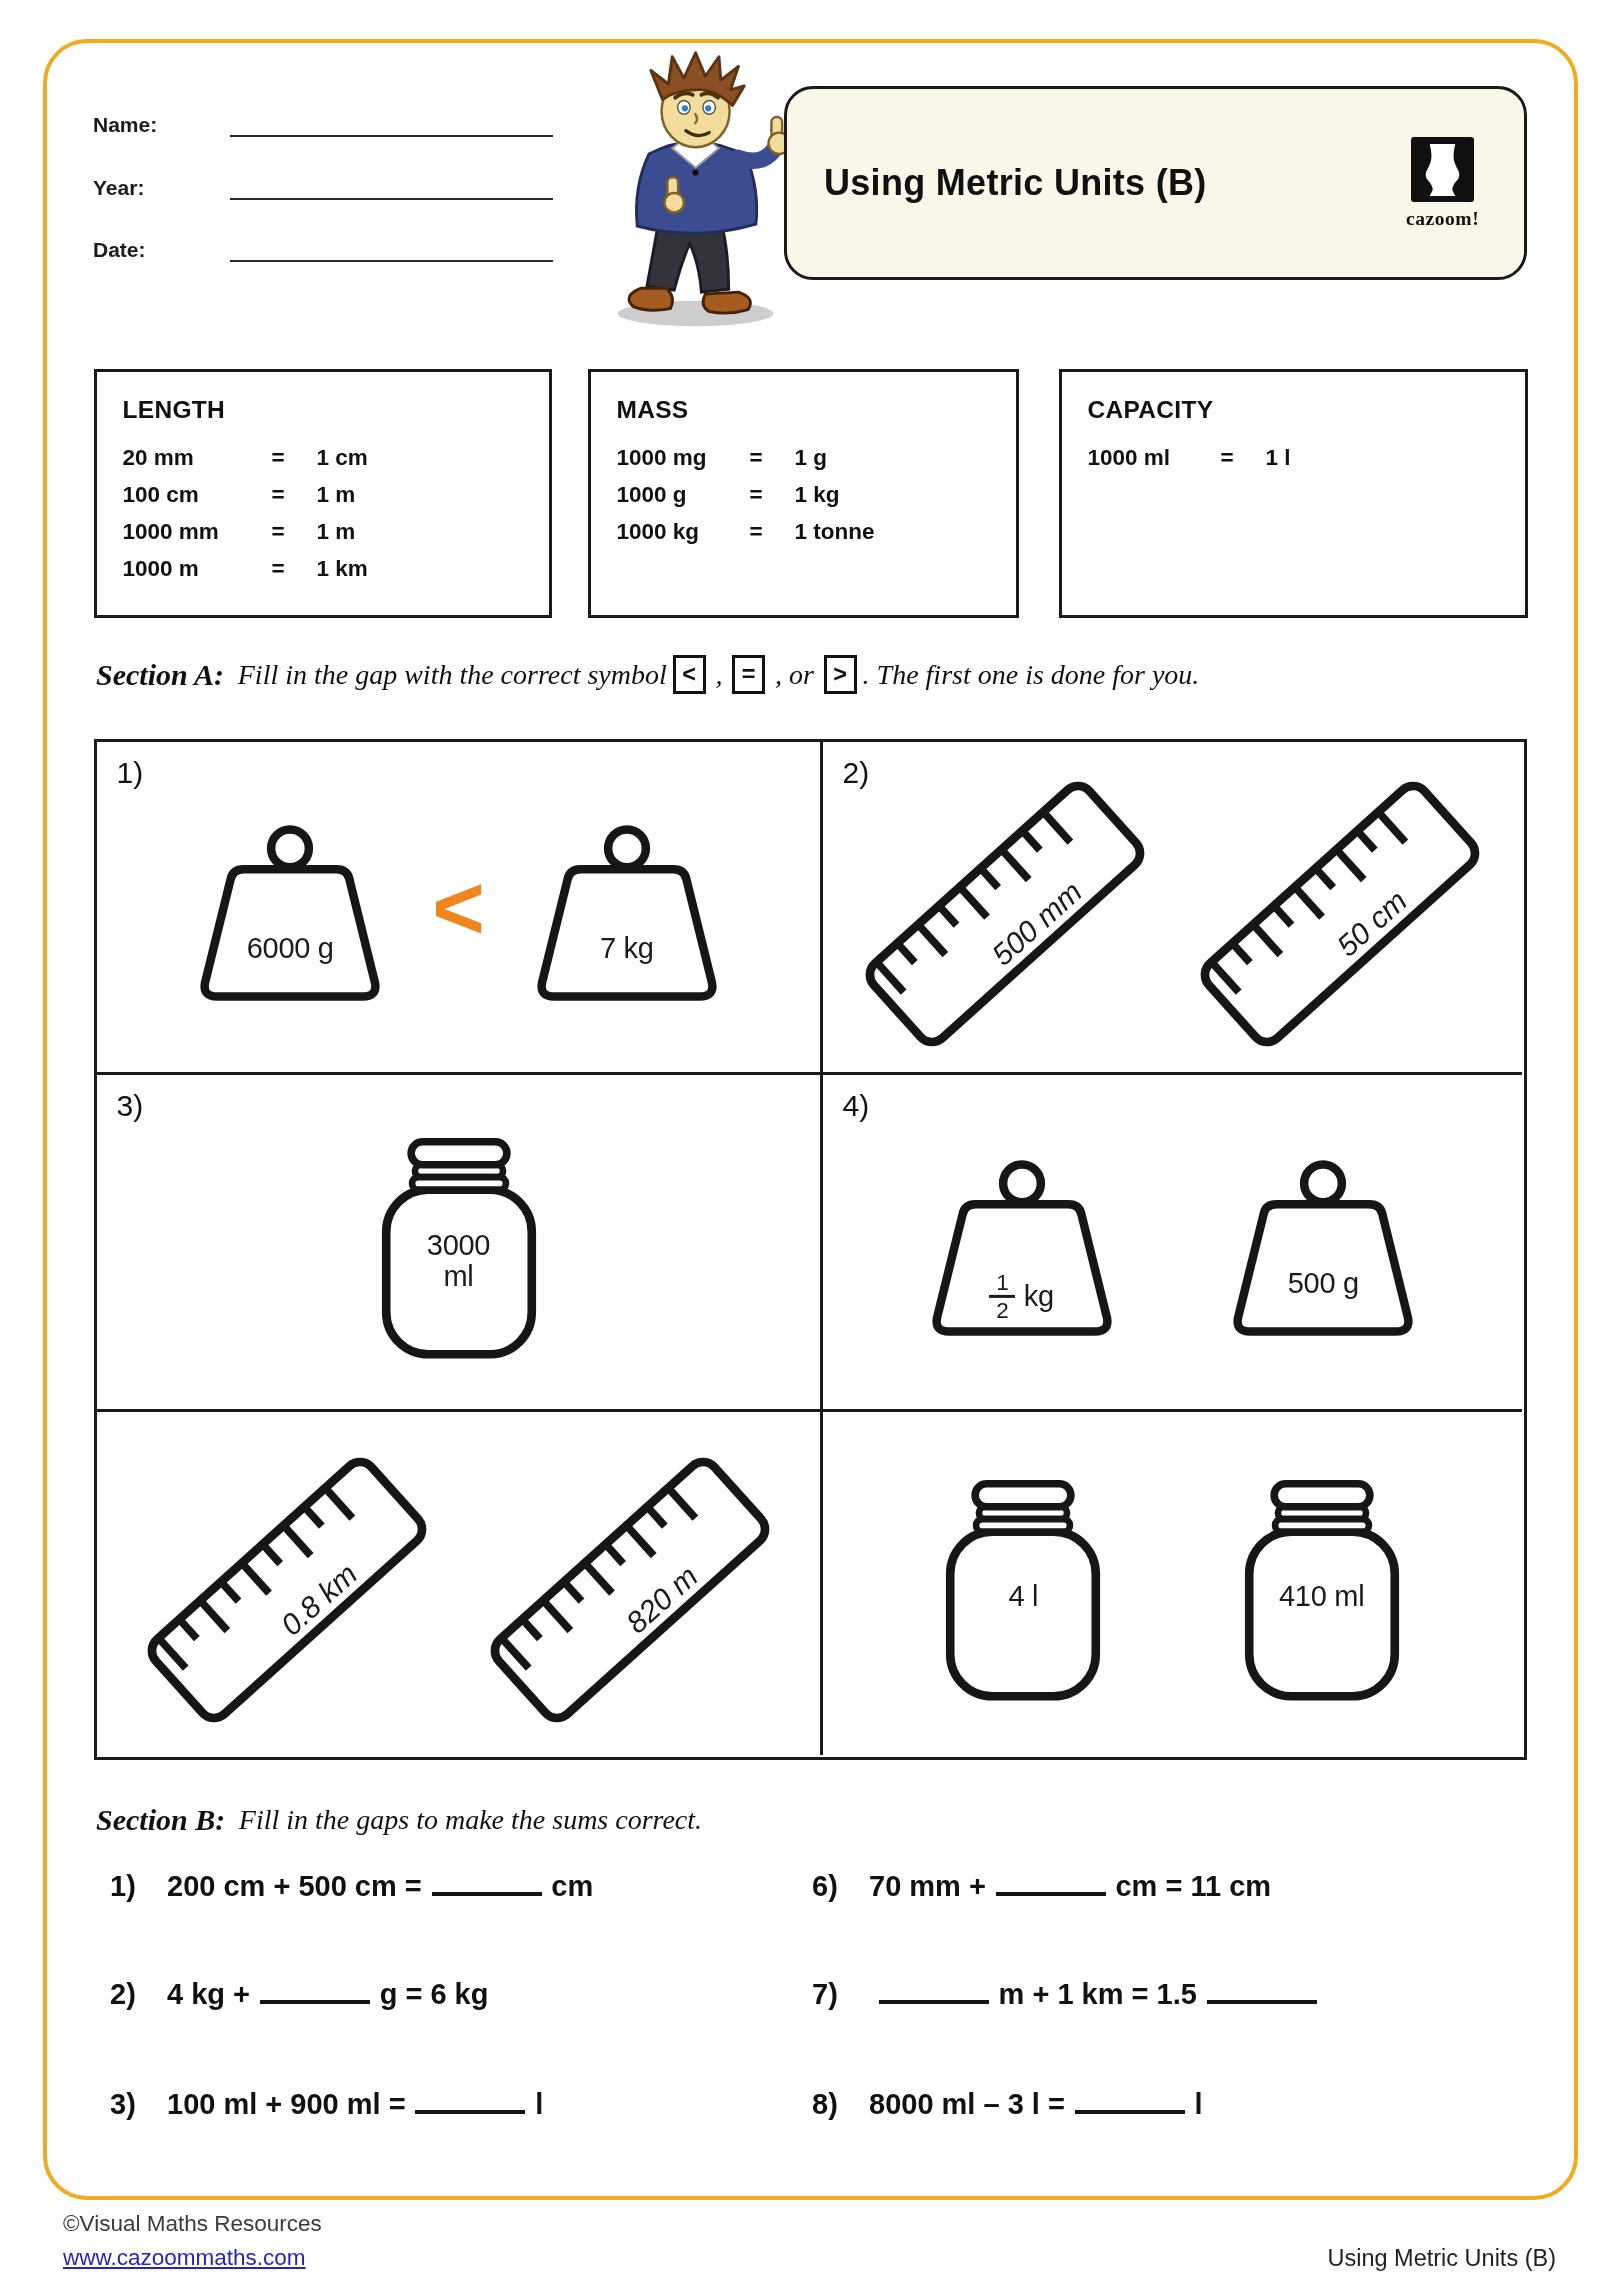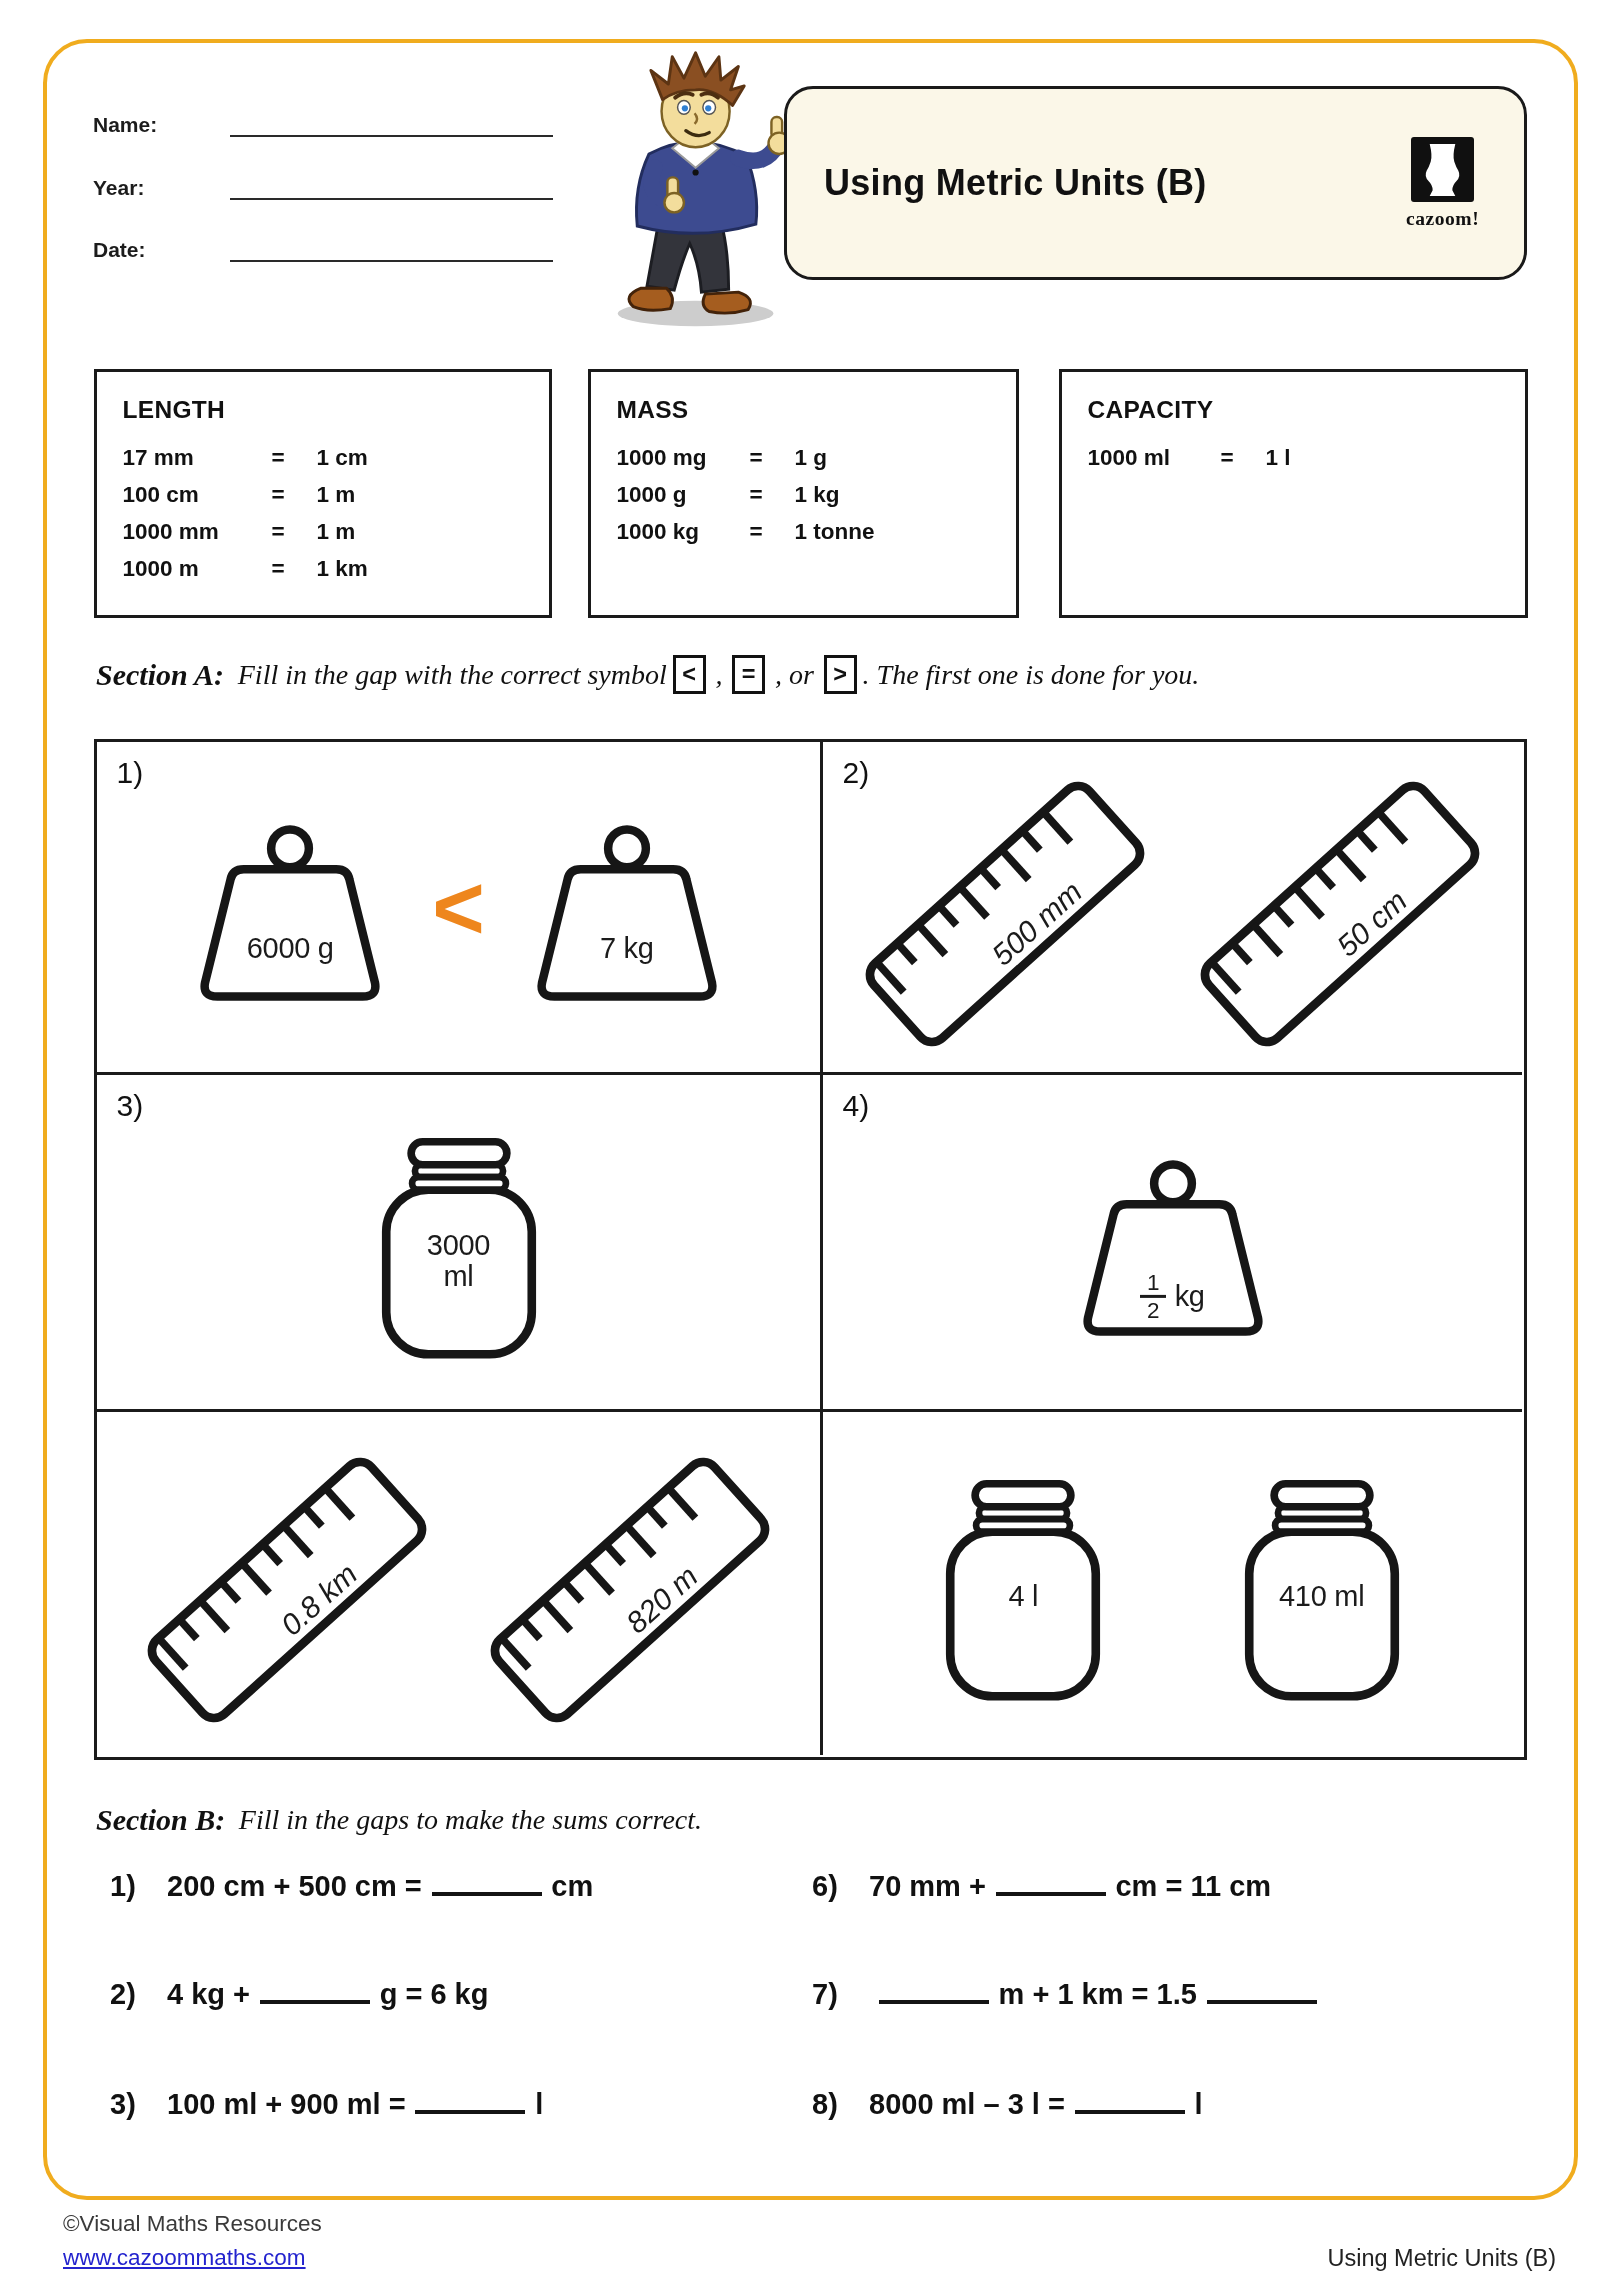--- a/index.html
+++ b/index.html
@@ -141,21 +141,21 @@
         <path d="M19,7 h26 q-3,12 -1,18 q2,6 4,9 q3,6 -2,11 q-4,4 -4,9 l3,6 h-26 l3,-6 q0,-5 -4,-9 q-5,-5 -2,-11 q2,-3 4,-9 q2,-6 -1,-18 z" fill="#ffffff"></path>
       </svg>
       <div class="logo-caption">cazoom!</div>
     </div>
   </div>
 
   <div class="ref-box b0">
     <div class="ref-title">LENGTH</div>
     <div class="ref-rows">
       <div class="ref-row">
-          <span>17 mm</span>
+          <span>20 mm</span>
           <span>=</span>
           <span>1 cm</span>
         </div>
       <div class="ref-row">
           <span>100 cm</span>
           <span>=</span>
           <span>1 m</span>
         </div>
       <div class="ref-row">
           <span>1000 mm</span>
@@ -308,20 +308,27 @@
             <span class="frac-wrap">
                 <span class="frac">
                   <span>1</span>
                   <span class="bar"></span>
                   <span>2</span>
                 </span>
                 <span>kg</span>
               </span>
           </div>
         </div>
+        <div class="fig weight">
+          <svg viewBox="0 0 210 195" width="206" height="184">
+            <circle class="ink" cx="105" cy="28" r="20" stroke-width="9"></circle>
+            <path class="ink" d="M56,50 L154,50 Q166,50 168,61 L195,170 Q198,185 182,185 L28,185 Q12,185 15,170 L42,61 Q44,50 56,50 Z" stroke-width="9" stroke-linejoin="round"></path>
+          </svg>
+          <div class="fig-label">500 g</div>
+        </div>
       </div>
     </div>
 
     <div class="cell cr">
       <div class="cell-flex">
         <div class="fig ruler">
           <svg viewBox="0 0 310 300" width="304" height="290">
             <g transform="translate(155,150) rotate(-42)">
               <rect class="ink" x="-150" y="-52" width="300" height="104" rx="16" stroke-width="9"></rect>
               <g stroke="#161616" stroke-width="8">

